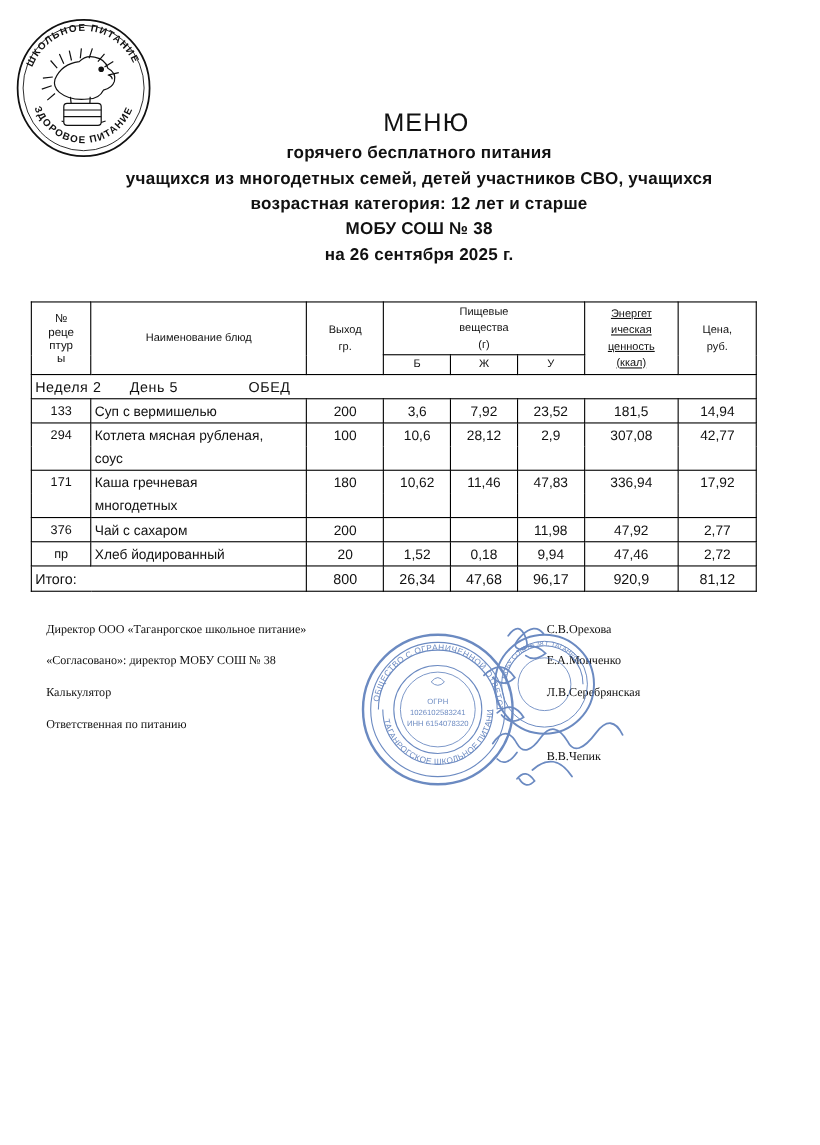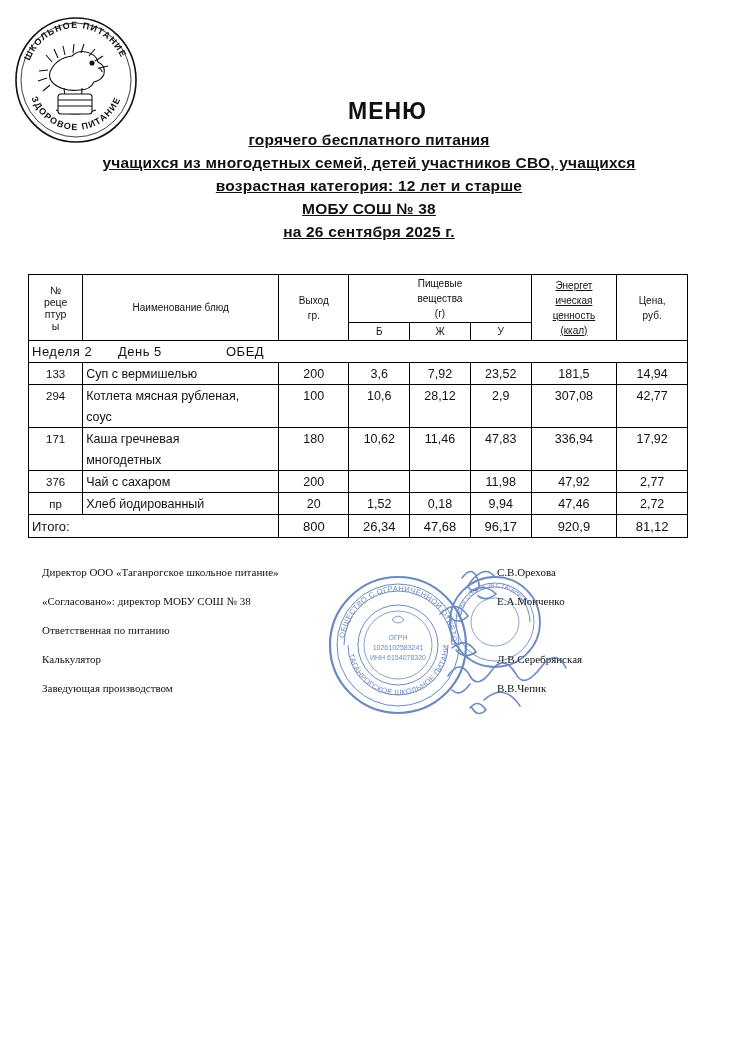--- a/index.html
+++ b/index.html
@@ -46,34 +46,33 @@
     padding-left: 60px;
     box-sizing: border-box;
   }
   .menu-word {
     position: absolute;
     left: 0;
     top: 98px;
     width: 745px;
     text-align: center;
     font-size: 23px;
-    font-weight: bold;
+    font-weight: normal;
     letter-spacing: 1px;
     padding-left: 30px;
     box-sizing: border-box;
   }
   .subtitle-block {
     position: absolute;
-    left: 0;
+    left: 12px;
     top: 128px;
     width: 708px;
     text-align: center;
     padding-left: 30px;
     box-sizing: border-box;
-    text-decoration: underline;
   }
   .subtitle-block div {
     font-size: 15.5px;
     font-weight: bold;
     line-height: 23px;
     letter-spacing: 0.2px;
   }
 
   
   .tbl-wrap {
@@ -343,29 +342,28 @@
   <div class="sig-block">
     <div class="sig-row">
       <span class="sig-role">Директор ООО «Таганрогское школьное питание»</span>
       <span class="sig-name">С.В.Орехова</span>
     </div>
     <div class="sig-row">
       <span class="sig-role">«Согласовано»: директор МОБУ СОШ № 38</span>
       <span class="sig-name">Е.А.Монченко</span>
     </div>
     <div class="sig-row">
+      <span class="sig-role">Калькулятор</span>
+      <span class="sig-name">Л.В.Серебрянская</span>
+    </div>
+    <div class="sig-row">
       <span class="sig-role">Ответственная по питанию</span>
       <span class="sig-name"></span>
     </div>
     <div class="sig-row">
-      <span class="sig-role">Калькулятор</span>
-      <span class="sig-name">Л.В.Серебрянская</span>
-    </div>
-    <div class="sig-row">
-      <span class="sig-role">Заведующая производством</span>
       <span class="sig-name">В.В.Чепик</span>
     </div>
   </div>
 
   <div class="stamp-layer">
     <svg width="745" height="1041" viewBox="0 0 745 1041" xmlns="http://www.w3.org/2000/svg">
       <g stroke="#3a63ad" fill="none" opacity="0.75">
 
         <g>
           <circle cx="398" cy="645" r="68" stroke-width="2.2"></circle>

